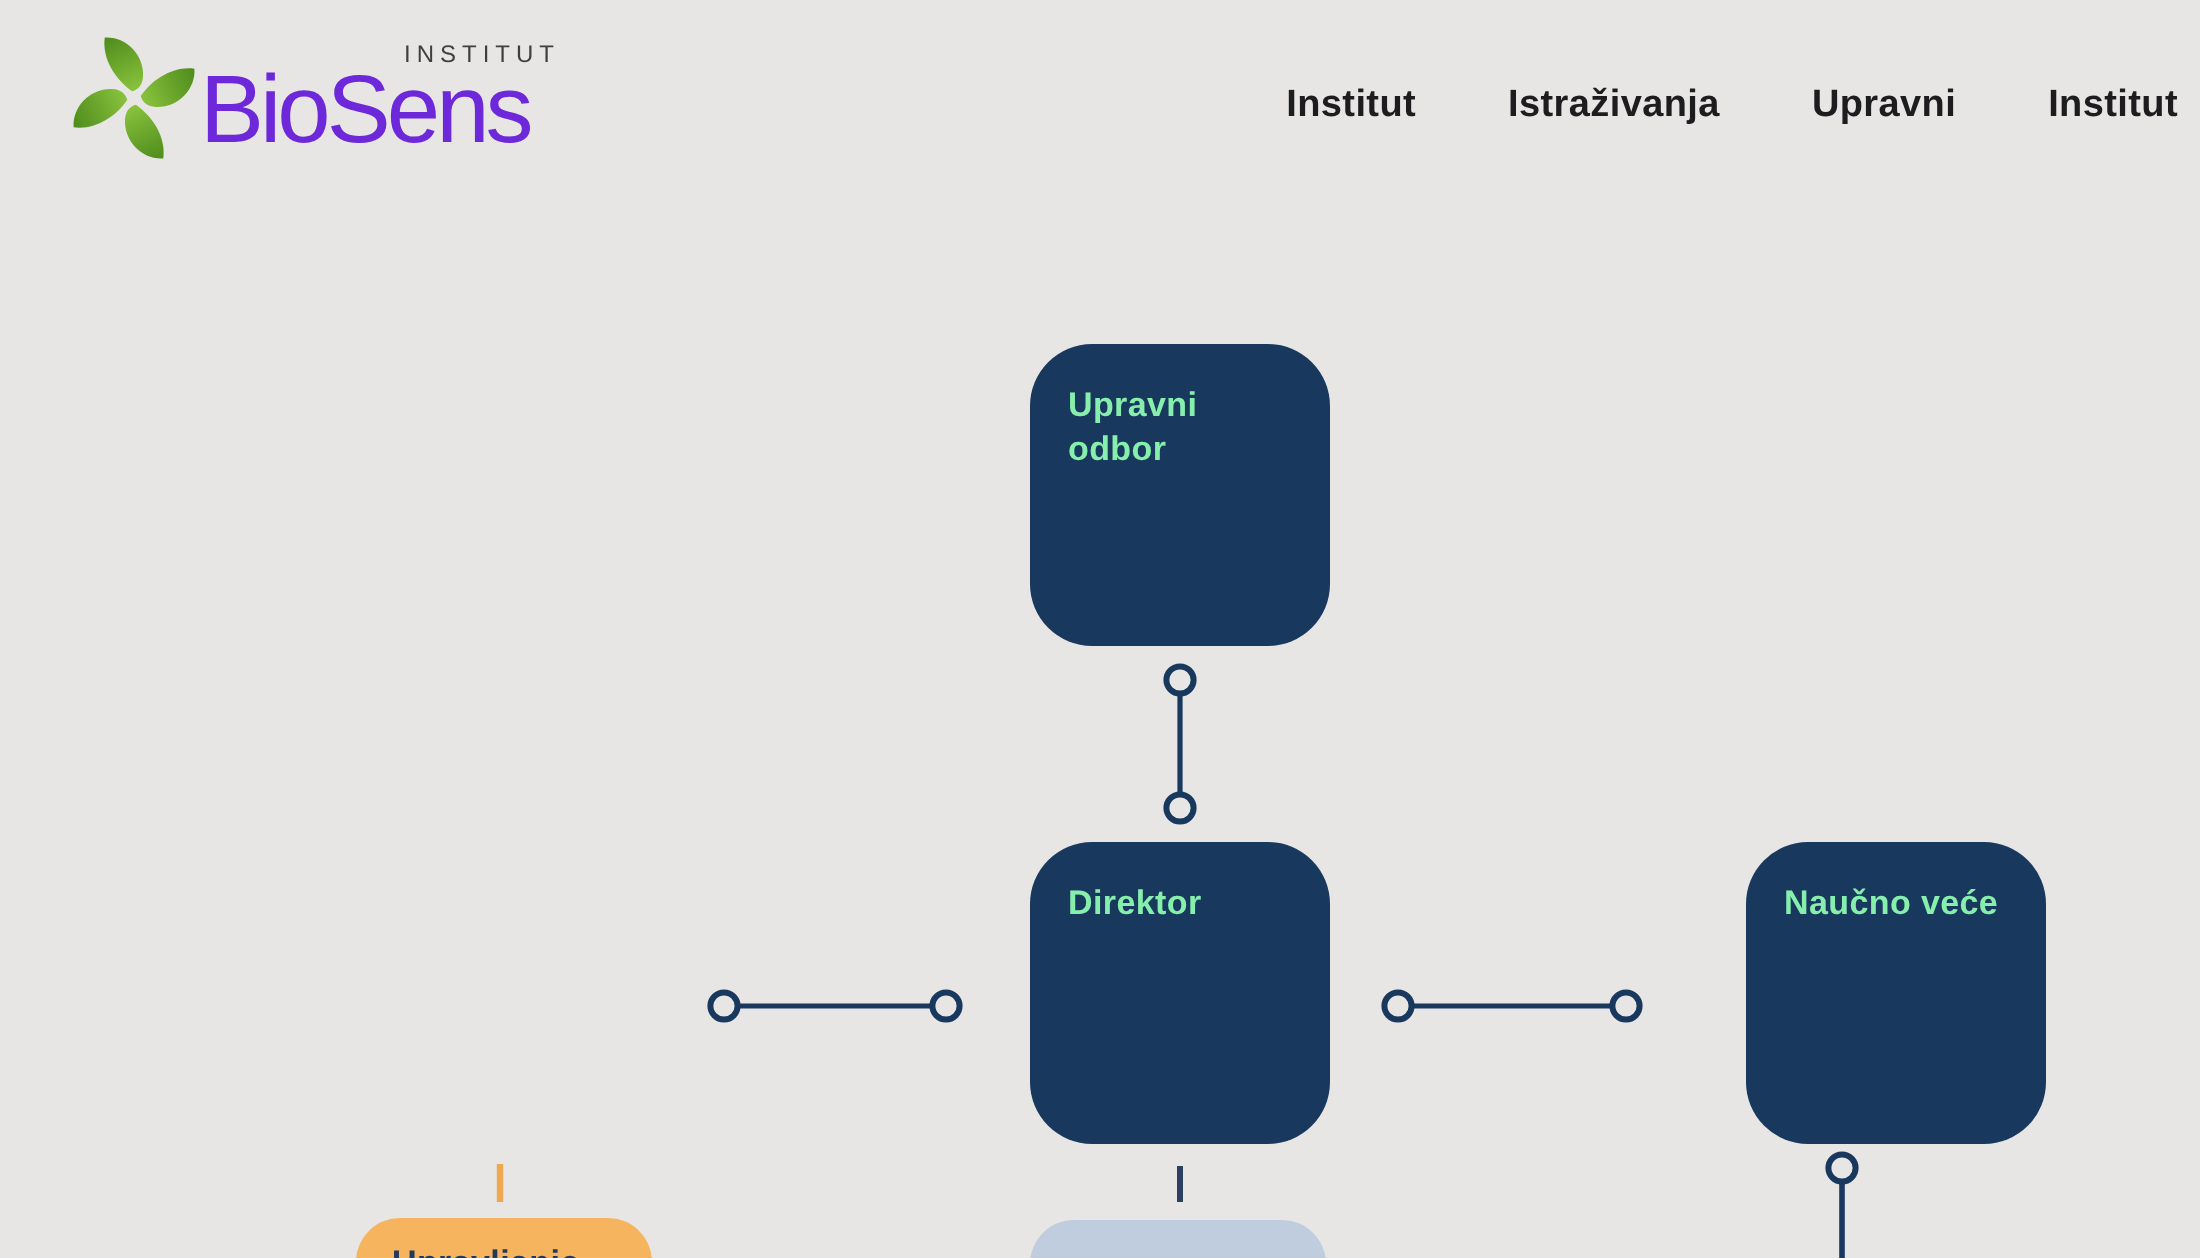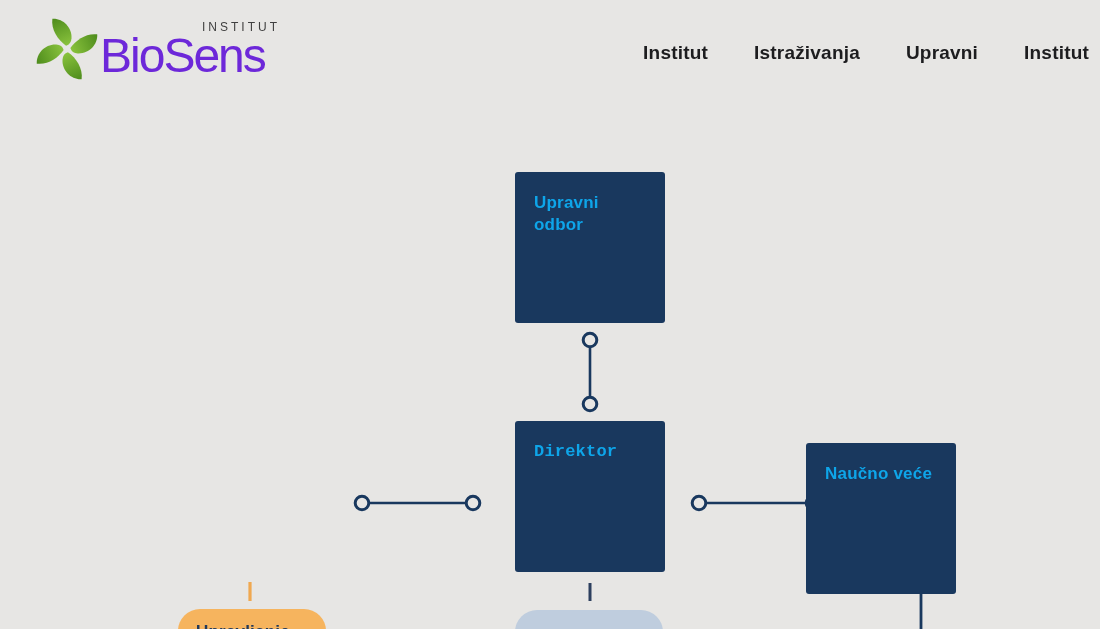--- a/index.html
+++ b/index.html
@@ -30,22 +30,22 @@
   }
   .nav-item {
     font-size: 19px; font-weight: 600; color: #1d1d1f;
     letter-spacing: 0.2px; cursor: pointer; white-space: nowrap;
   }
   
   .chart { position: absolute; left: 0; top: 0; width: 1100px; height: 629px; }
   .connectors { position: absolute; left: 0; top: 0; pointer-events: none; }
   .node {
     position: absolute; width: 150px; height: 151px;
-    background: #19385e; border-radius: 3px;
-    color: #0ea5e9; font-size: 17px; font-weight: 700;
+    background: #19385e; border-radius: 31px;
+    color: #86efac; font-size: 17px; font-weight: 700;
     letter-spacing: 0.2px; line-height: 1.3;
     padding: 20px 20px 0 19px;
   }
   .node-partial {
     position: absolute; width: 148px; height: 90px;
     border-radius: 22px;
     font-size: 17px; font-weight: 700; letter-spacing: 0.2px;
     padding: 13px 16px 0 18px;
   }
   .node-orange { background: #f6b45e; color: #22395a; }
@@ -112,25 +112,25 @@
       <circle cx="921" cy="584" r="6.8" stroke-width="3"></circle>
       <line x1="921" y1="591" x2="921" y2="632" stroke-width="2.8"></line>
     </g>
   </svg>
 
   <div class="node" style="left:515px; top:172px;">
     <span>Upravni odbor</span>
   </div>
 
 
-  <div class="node" style="left:515px; top:421px;font-family:Liberation Mono, monospace;">
+  <div class="node" style="left:515px; top:421px;">
     <span>Direktor</span>
   </div>
 
-  <div class="node" style="left:806px; top:421px;margin-top:22px;">
+  <div class="node" style="left:873px; top:421px;">
     <span>Naučno veće</span>
   </div>
 
   <div class="node-partial node-orange" style="left:178px; top:609px;">
     <span>Upravljanje</span>
   </div>
 
   <div class="node-partial node-blue" style="left:515px; top:610px;">
     <span></span>
   </div>

